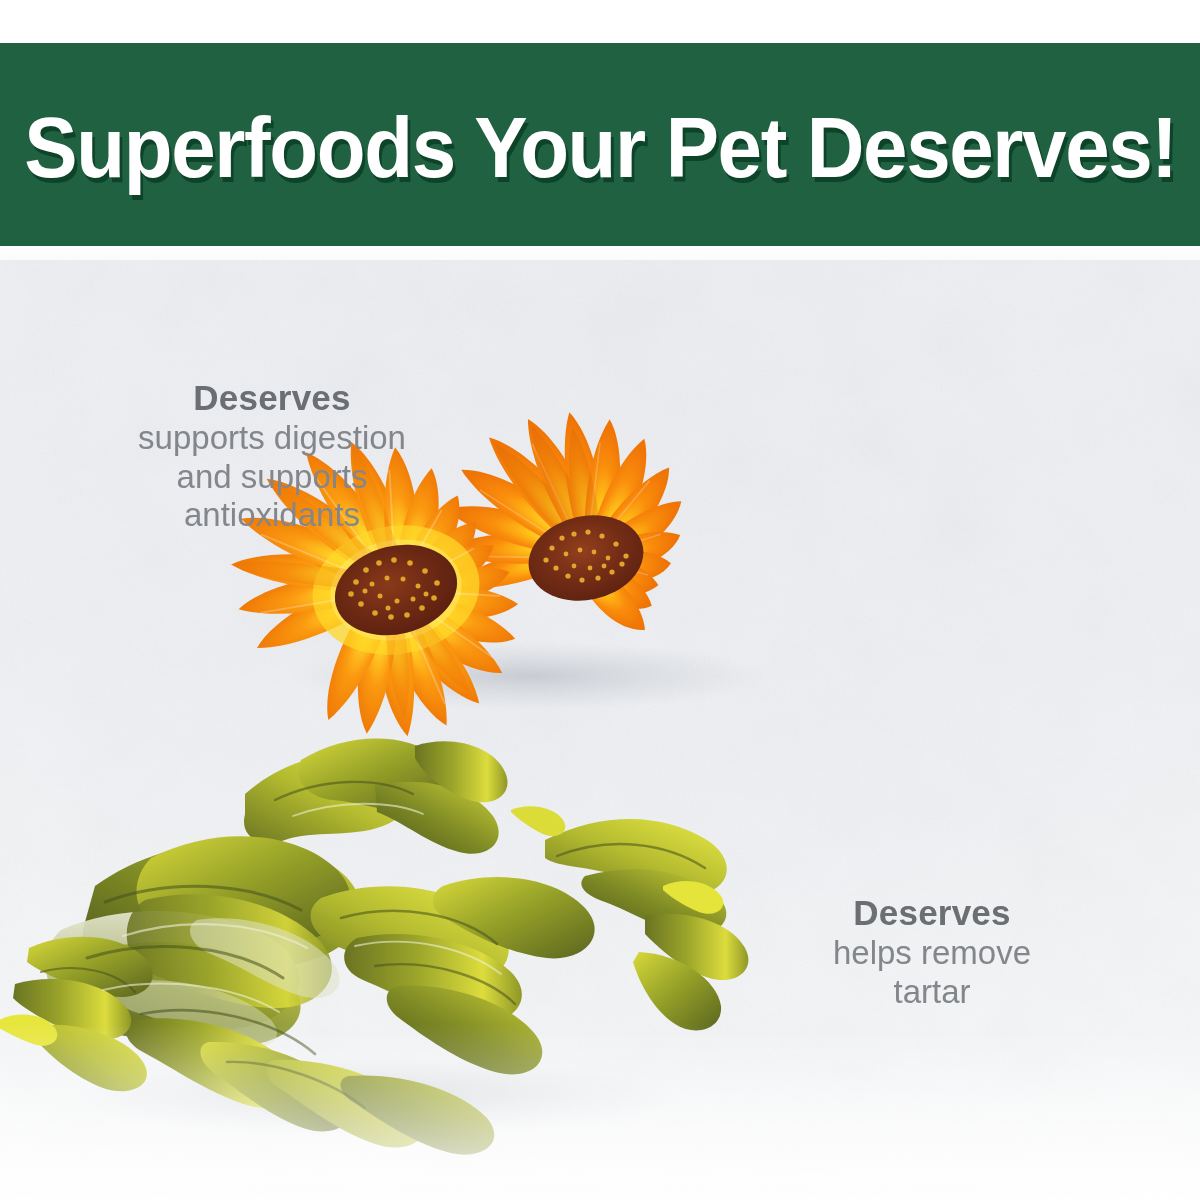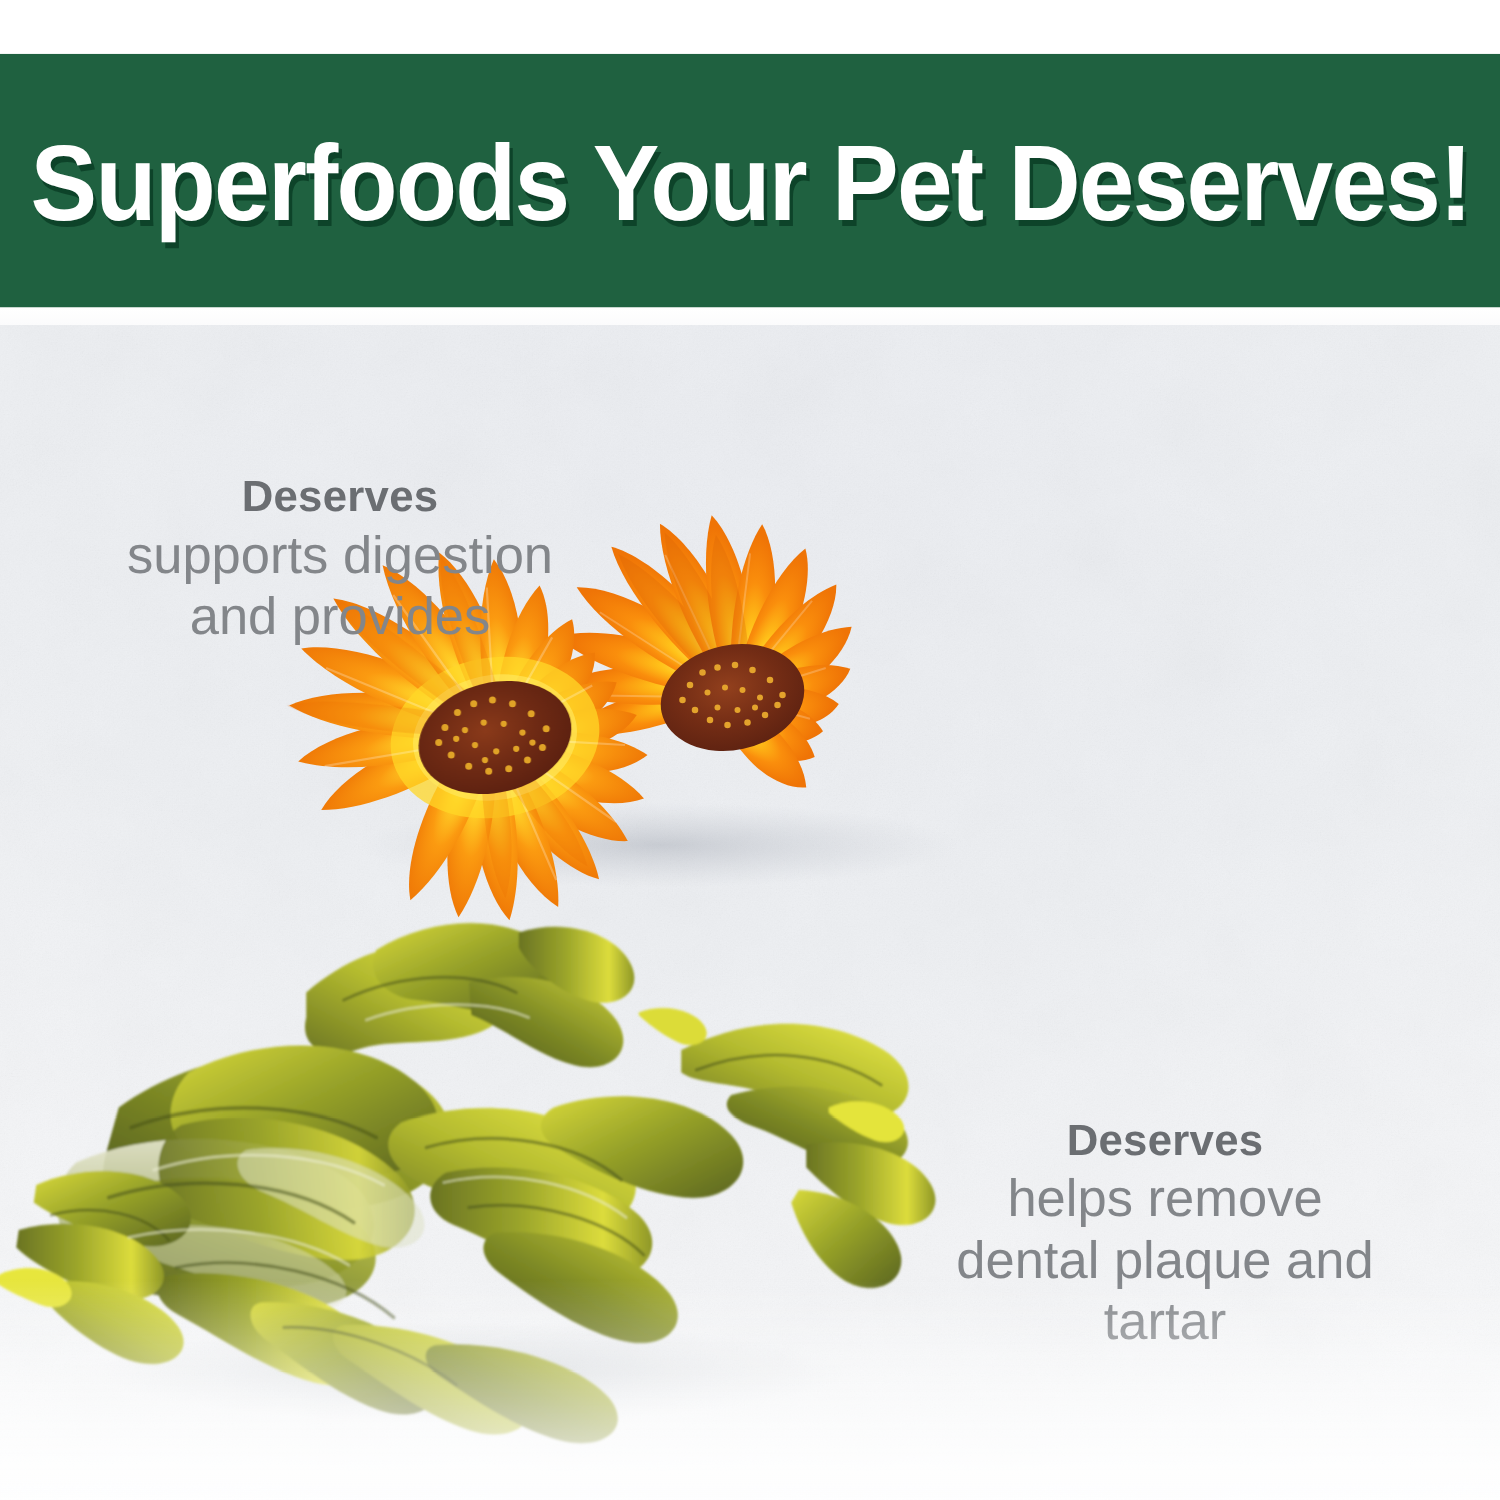--- a/index.html
+++ b/index.html
@@ -51,21 +51,21 @@
   }
 
   
   .callout{position:absolute;text-align:center;}
   .callout .head{
     font-weight:bold;font-size:35px;line-height:1.12;
     color:#6b6e72;letter-spacing:.2px;
     margin:0 0 2px 0;
   }
   .callout .body{
-    font-size:42px;line-height:1.17;
+    font-size:33px;line-height:1.17;
     color:#83868a;font-weight:normal;
     margin:0;
   }
   .callout .body span{display:block;}
 
   #marigold-callout{left:52px;top:118px;width:440px;}
   #seaweed-callout{left:732px;top:633px;width:400px;}
 
   
   .art{position:absolute;}
@@ -391,28 +391,28 @@
             <path d="M348,126 C392,110 446,110 478,124" stroke-width="1.8"></path>
           </g>
         </g>
       </svg>
     </div>
 
     <div class="callout" id="marigold-callout">
       <p class="head">Deserves</p>
       <p class="body">
         <span>supports digestion</span>
-        <span>and provides</span>
+        <span>and supports</span>
+        <span>antioxidants</span>
       </p>
     </div>
 
     <div class="callout" id="seaweed-callout">
       <p class="head">Deserves</p>
       <p class="body">
         <span>helps remove</span>
-        <span>dental plaque and</span>
         <span>tartar</span>
       </p>
     </div>
 
     <div class="vignette-bottom"></div>
   </div>
 </div>
 
 </body></html>

